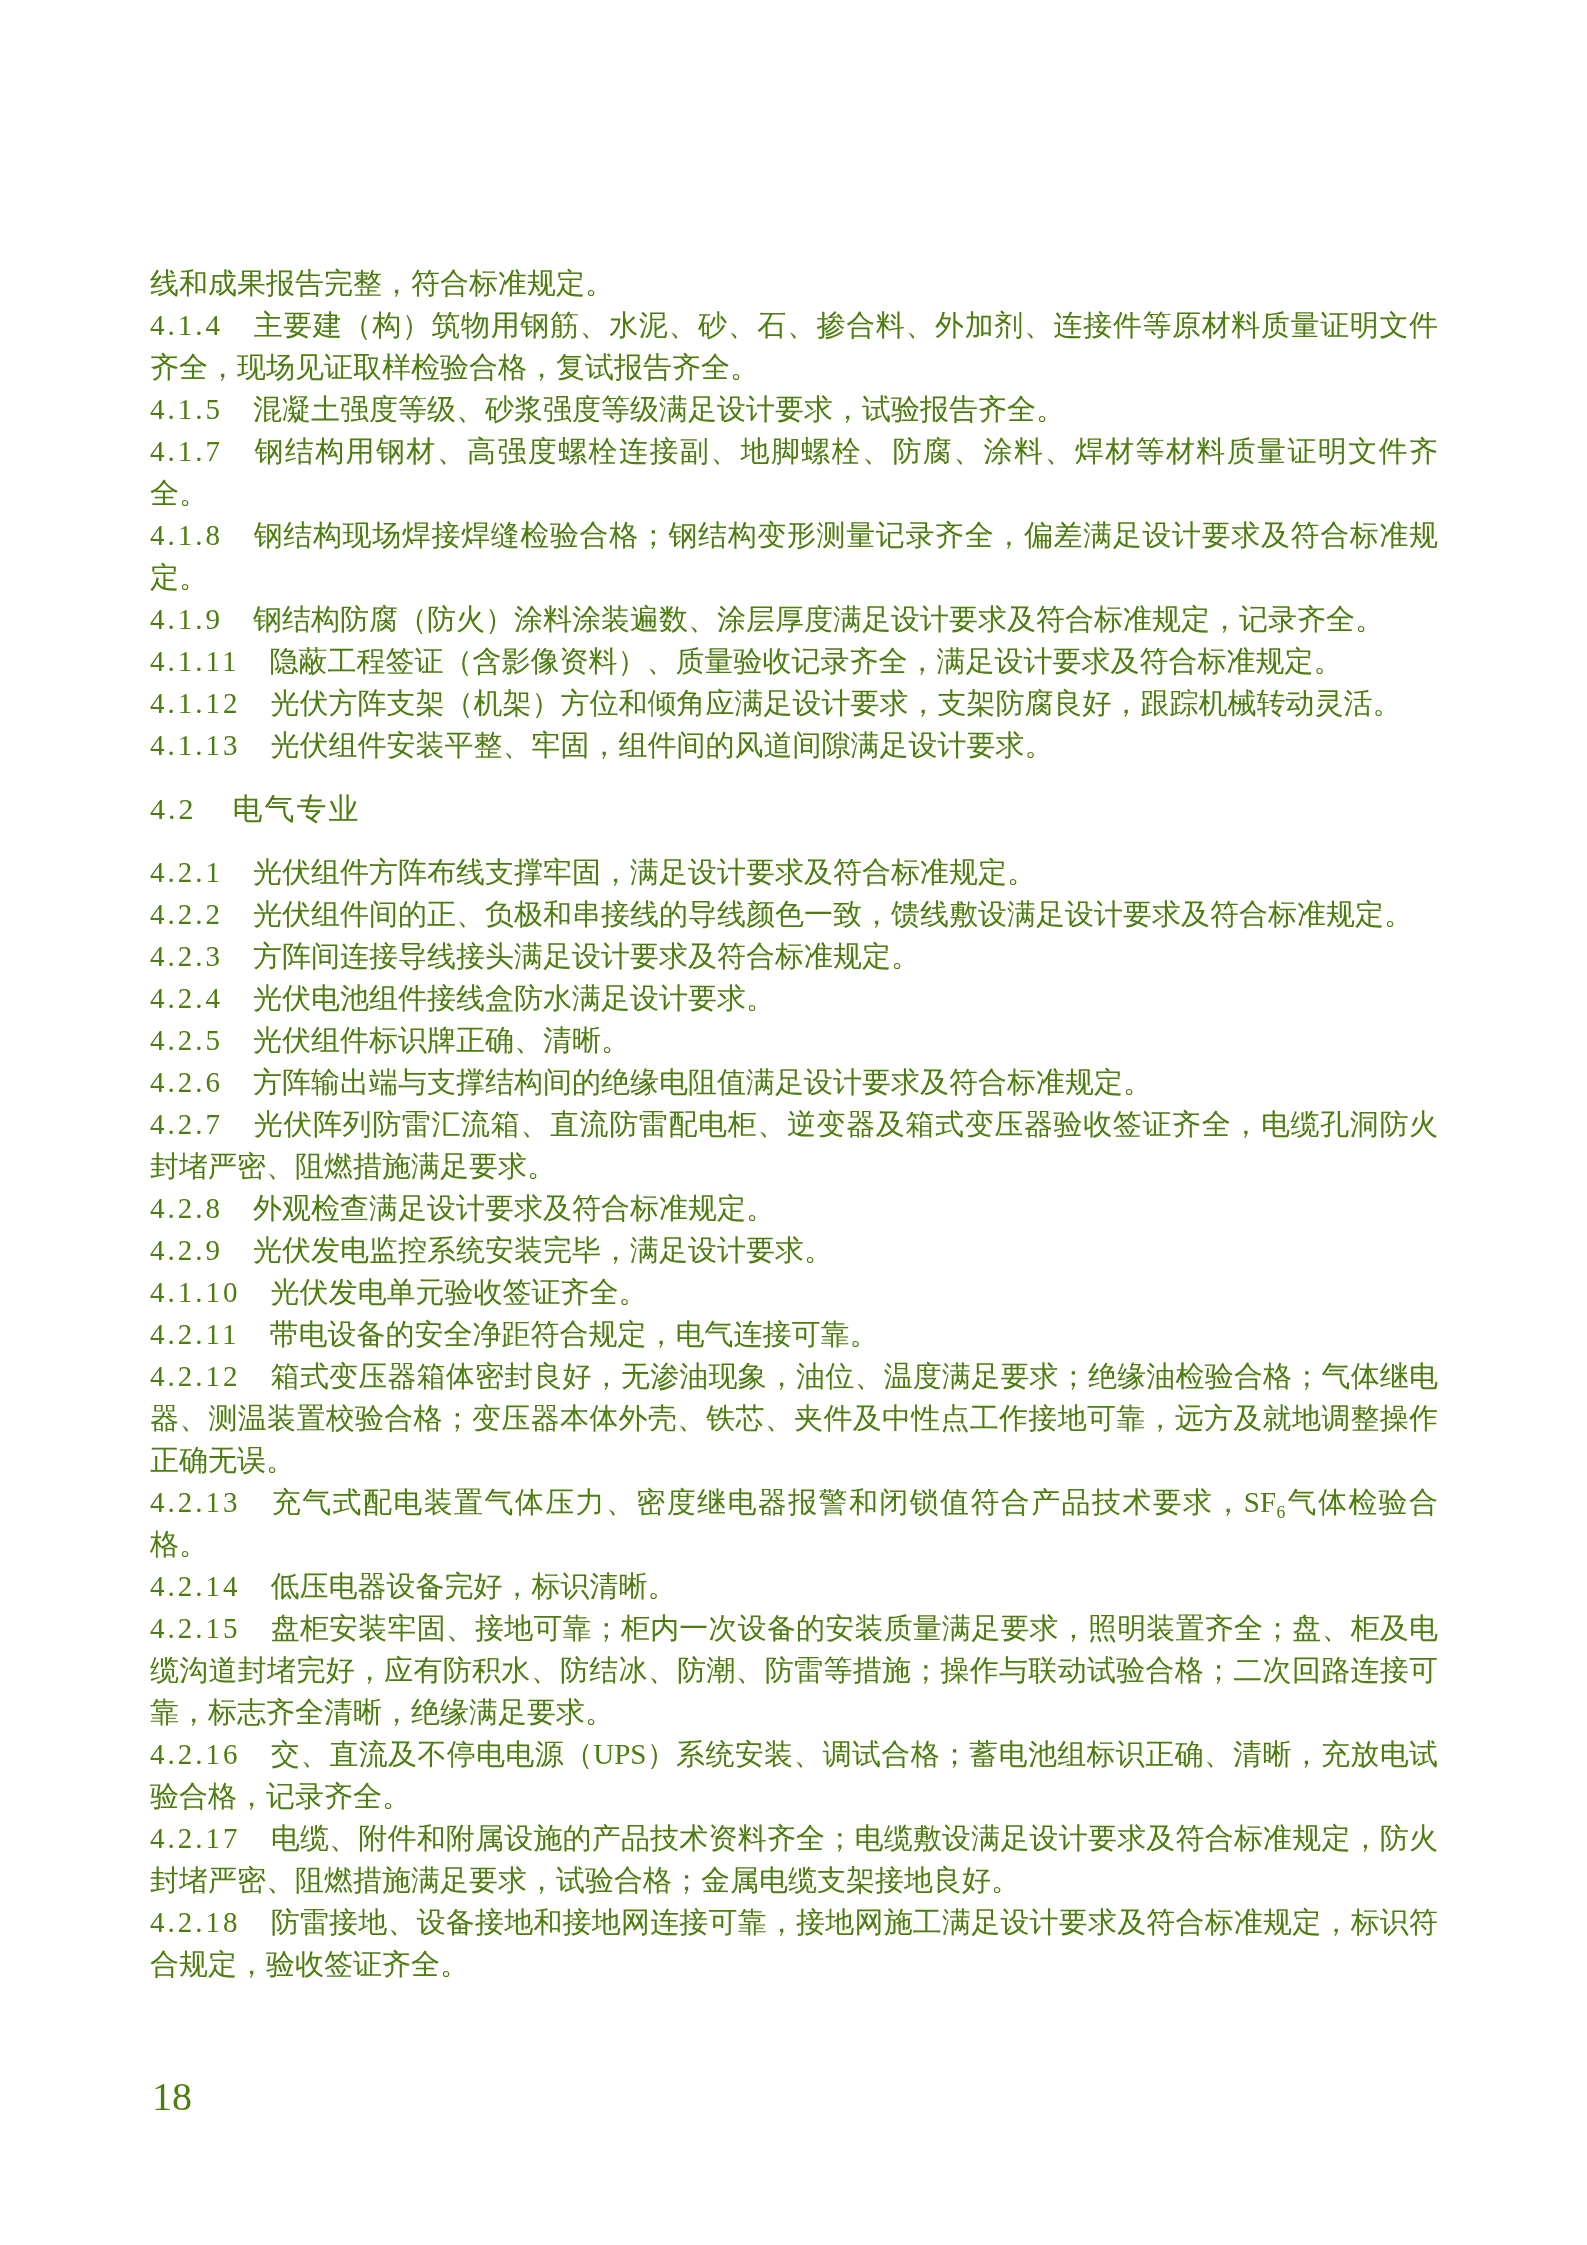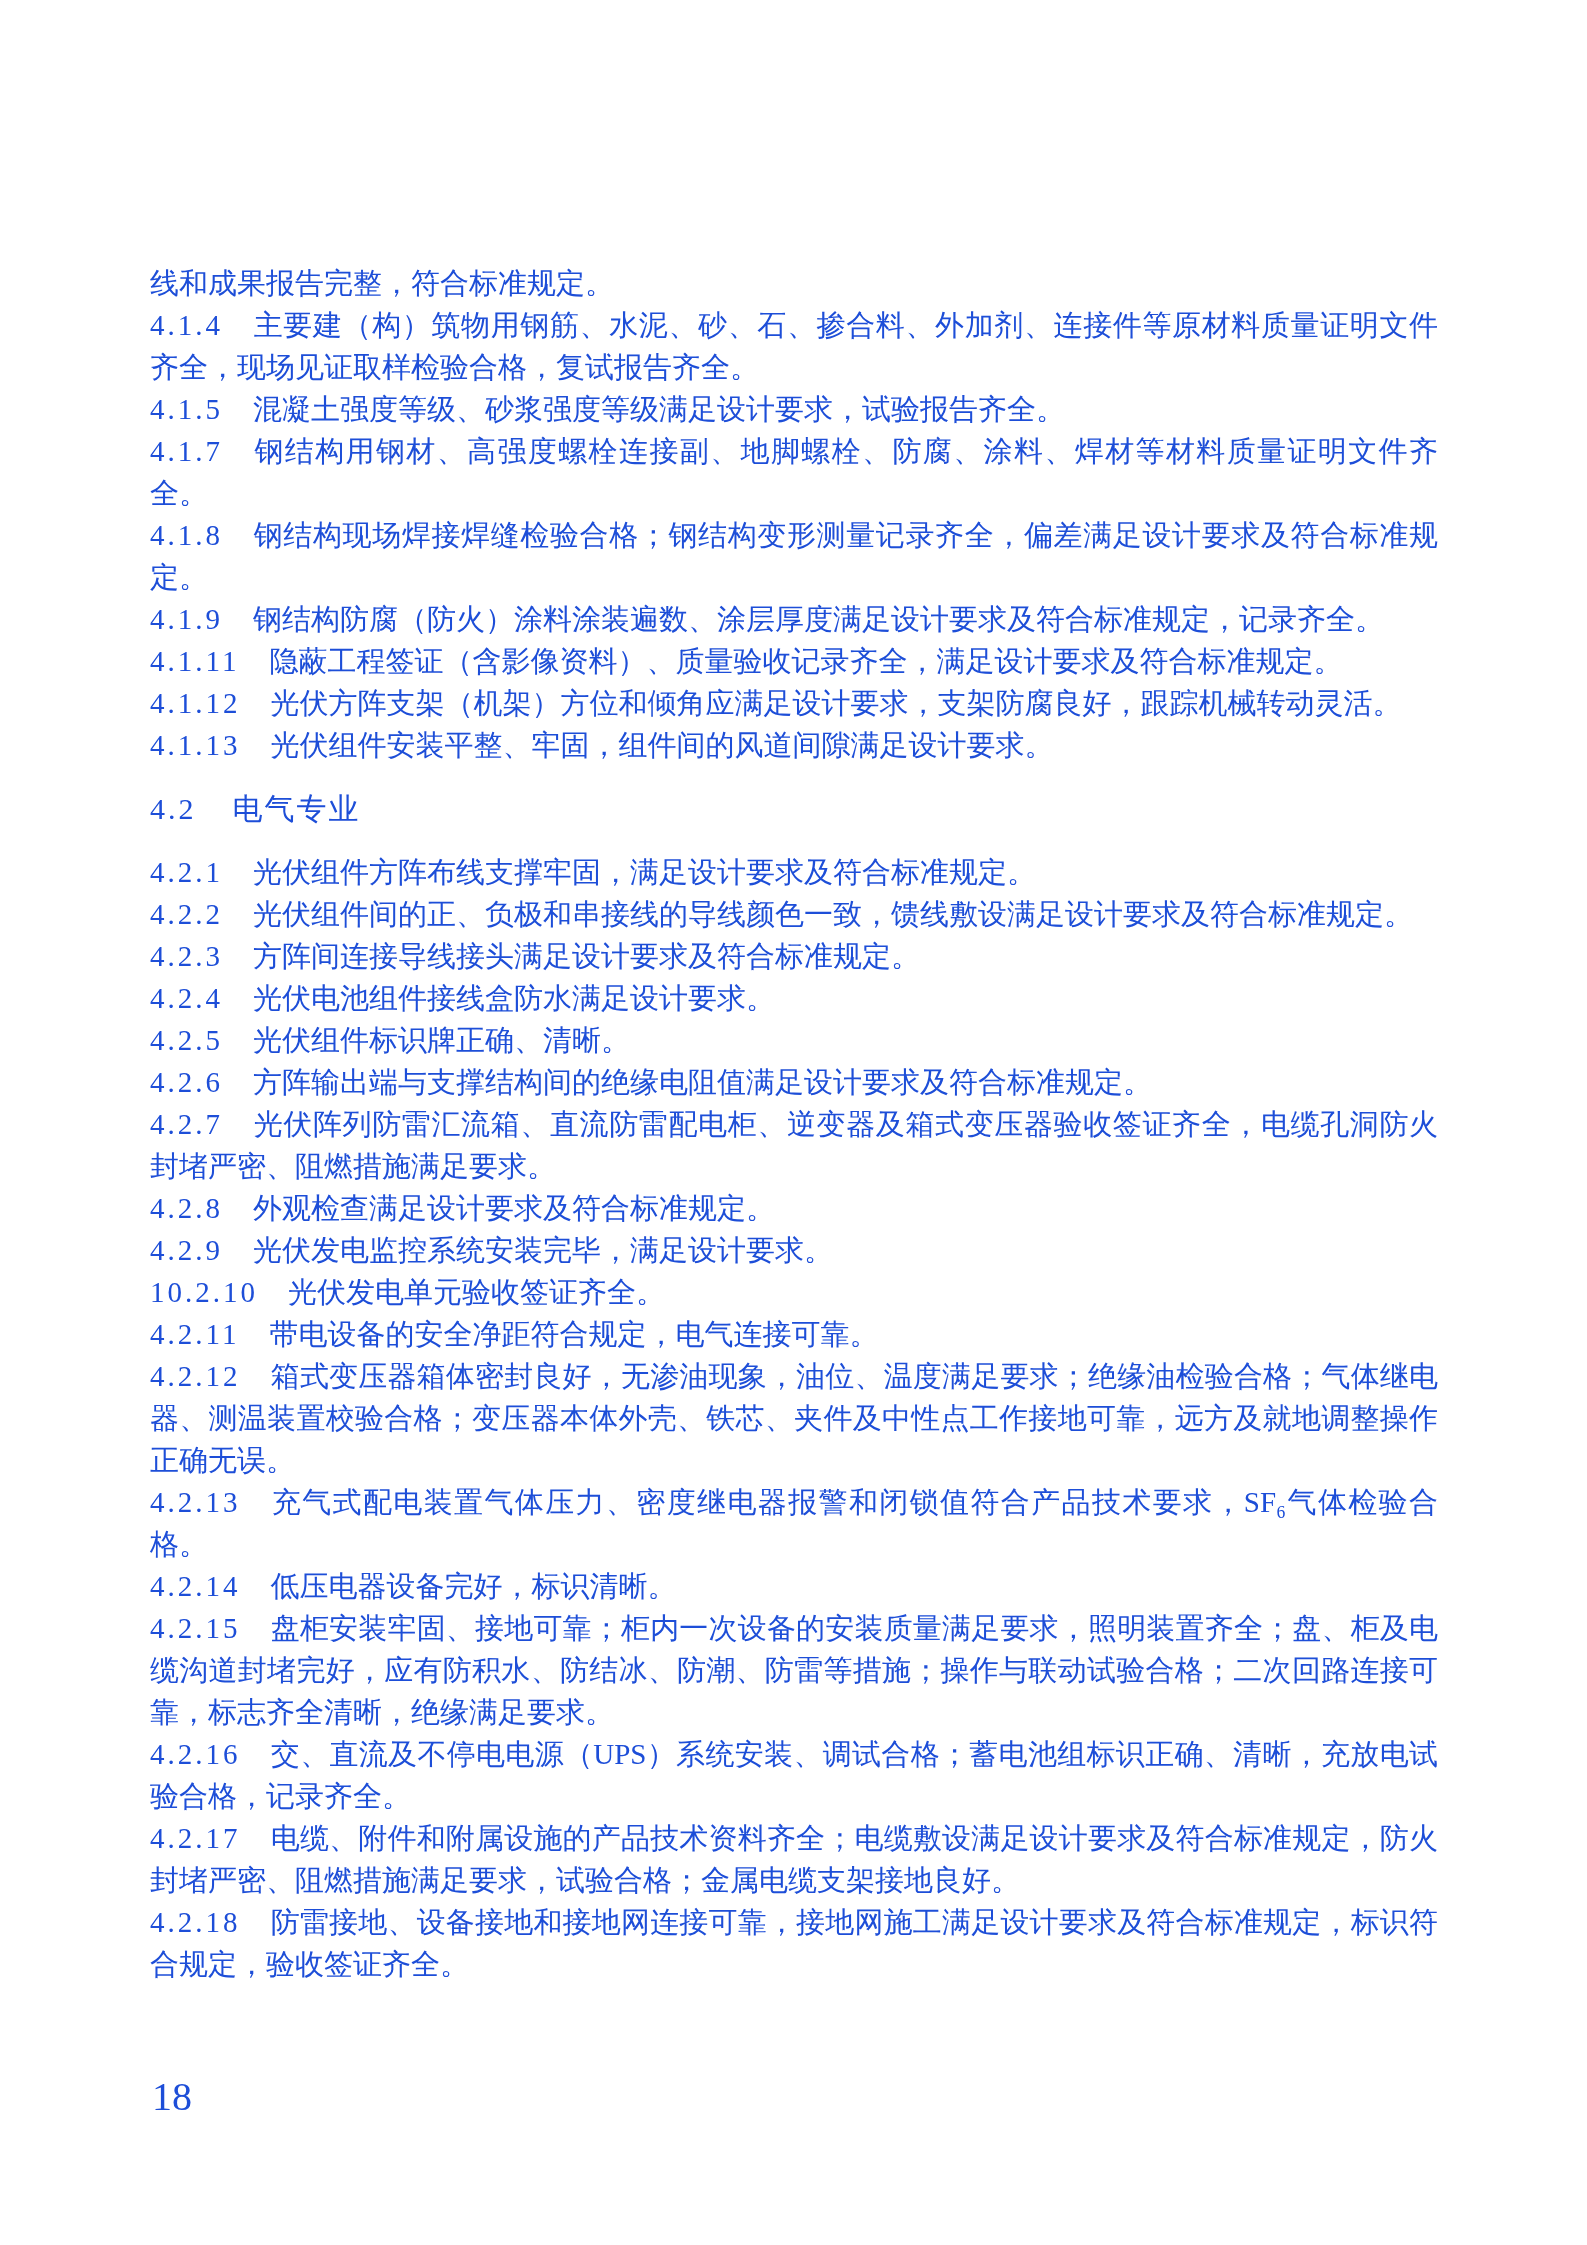--- a/index.html
+++ b/index.html
@@ -6,21 +6,21 @@
     margin: 0;
     padding: 0;
     background: #e8e8e8;
   }
   .page {
     position: relative;
     width: 1587px;
     height: 2245px;
     margin: 0 auto;
     background: #ffffff;
-    color: #1d4ed8;
+    color: #4d7c0f;
     font-family: "Liberation Serif", "DejaVu Serif", serif;
     overflow: hidden;
   }
   .body-text {
     position: absolute;
     left: 150px;
     top: 262px;
     width: 1288px;
     font-size: 29px;
     line-height: 42px;
@@ -74,21 +74,21 @@
       <h2 class="section-heading"><span class="num">4.2</span><span class="title">电气专业</span></h2>
       <p class="clause"><span class="num">4.2.1</span><span class="text">光伏组件方阵布线支撑牢固，满足设计要求及符合标准规定。</span></p>
       <p class="clause"><span class="num">4.2.2</span><span class="text">光伏组件间的正、负极和串接线的导线颜色一致，馈线敷设满足设计要求及符合标准规定。</span></p>
       <p class="clause"><span class="num">4.2.3</span><span class="text">方阵间连接导线接头满足设计要求及符合标准规定。</span></p>
       <p class="clause"><span class="num">4.2.4</span><span class="text">光伏电池组件接线盒防水满足设计要求。</span></p>
       <p class="clause"><span class="num">4.2.5</span><span class="text">光伏组件标识牌正确、清晰。</span></p>
       <p class="clause"><span class="num">4.2.6</span><span class="text">方阵输出端与支撑结构间的绝缘电阻值满足设计要求及符合标准规定。</span></p>
       <p class="clause"><span class="num">4.2.7</span><span class="text">光伏阵列防雷汇流箱、直流防雷配电柜、逆变器及箱式变压器验收签证齐全，电缆孔洞防火封堵严密、阻燃措施满足要求。</span></p>
       <p class="clause"><span class="num">4.2.8</span><span class="text">外观检查满足设计要求及符合标准规定。</span></p>
       <p class="clause"><span class="num">4.2.9</span><span class="text">光伏发电监控系统安装完毕，满足设计要求。</span></p>
-      <p class="clause"><span class="num">10.2.10</span><span class="text">光伏发电单元验收签证齐全。</span></p>
+      <p class="clause"><span class="num">4.1.10</span><span class="text">光伏发电单元验收签证齐全。</span></p>
       <p class="clause"><span class="num">4.2.11</span><span class="text">带电设备的安全净距符合规定，电气连接可靠。</span></p>
       <p class="clause"><span class="num">4.2.12</span><span class="text">箱式变压器箱体密封良好，无渗油现象，油位、温度满足要求；绝缘油检验合格；气体继电器、测温装置校验合格；变压器本体外壳、铁芯、夹件及中性点工作接地可靠，远方及就地调整操作正确无误。</span></p>
       <p class="clause"><span class="num">4.2.13</span><span class="text">充气式配电装置气体压力、密度继电器报警和闭锁值符合产品技术要求，SF₆气体检验合格。</span></p>
       <p class="clause"><span class="num">4.2.14</span><span class="text">低压电器设备完好，标识清晰。</span></p>
       <p class="clause"><span class="num">4.2.15</span><span class="text">盘柜安装牢固、接地可靠；柜内一次设备的安装质量满足要求，照明装置齐全；盘、柜及电缆沟道封堵完好，应有防积水、防结冰、防潮、防雷等措施；操作与联动试验合格；二次回路连接可靠，标志齐全清晰，绝缘满足要求。</span></p>
       <p class="clause"><span class="num">4.2.16</span><span class="text">交、直流及不停电电源（UPS）系统安装、调试合格；蓄电池组标识正确、清晰，充放电试验合格，记录齐全。</span></p>
       <p class="clause"><span class="num">4.2.17</span><span class="text">电缆、附件和附属设施的产品技术资料齐全；电缆敷设满足设计要求及符合标准规定，防火封堵严密、阻燃措施满足要求，试验合格；金属电缆支架接地良好。</span></p>
       <p class="clause"><span class="num">4.2.18</span><span class="text">防雷接地、设备接地和接地网连接可靠，接地网施工满足设计要求及符合标准规定，标识符合规定，验收签证齐全。</span></p>
     </main>
   <div class="page-number">18</div>

